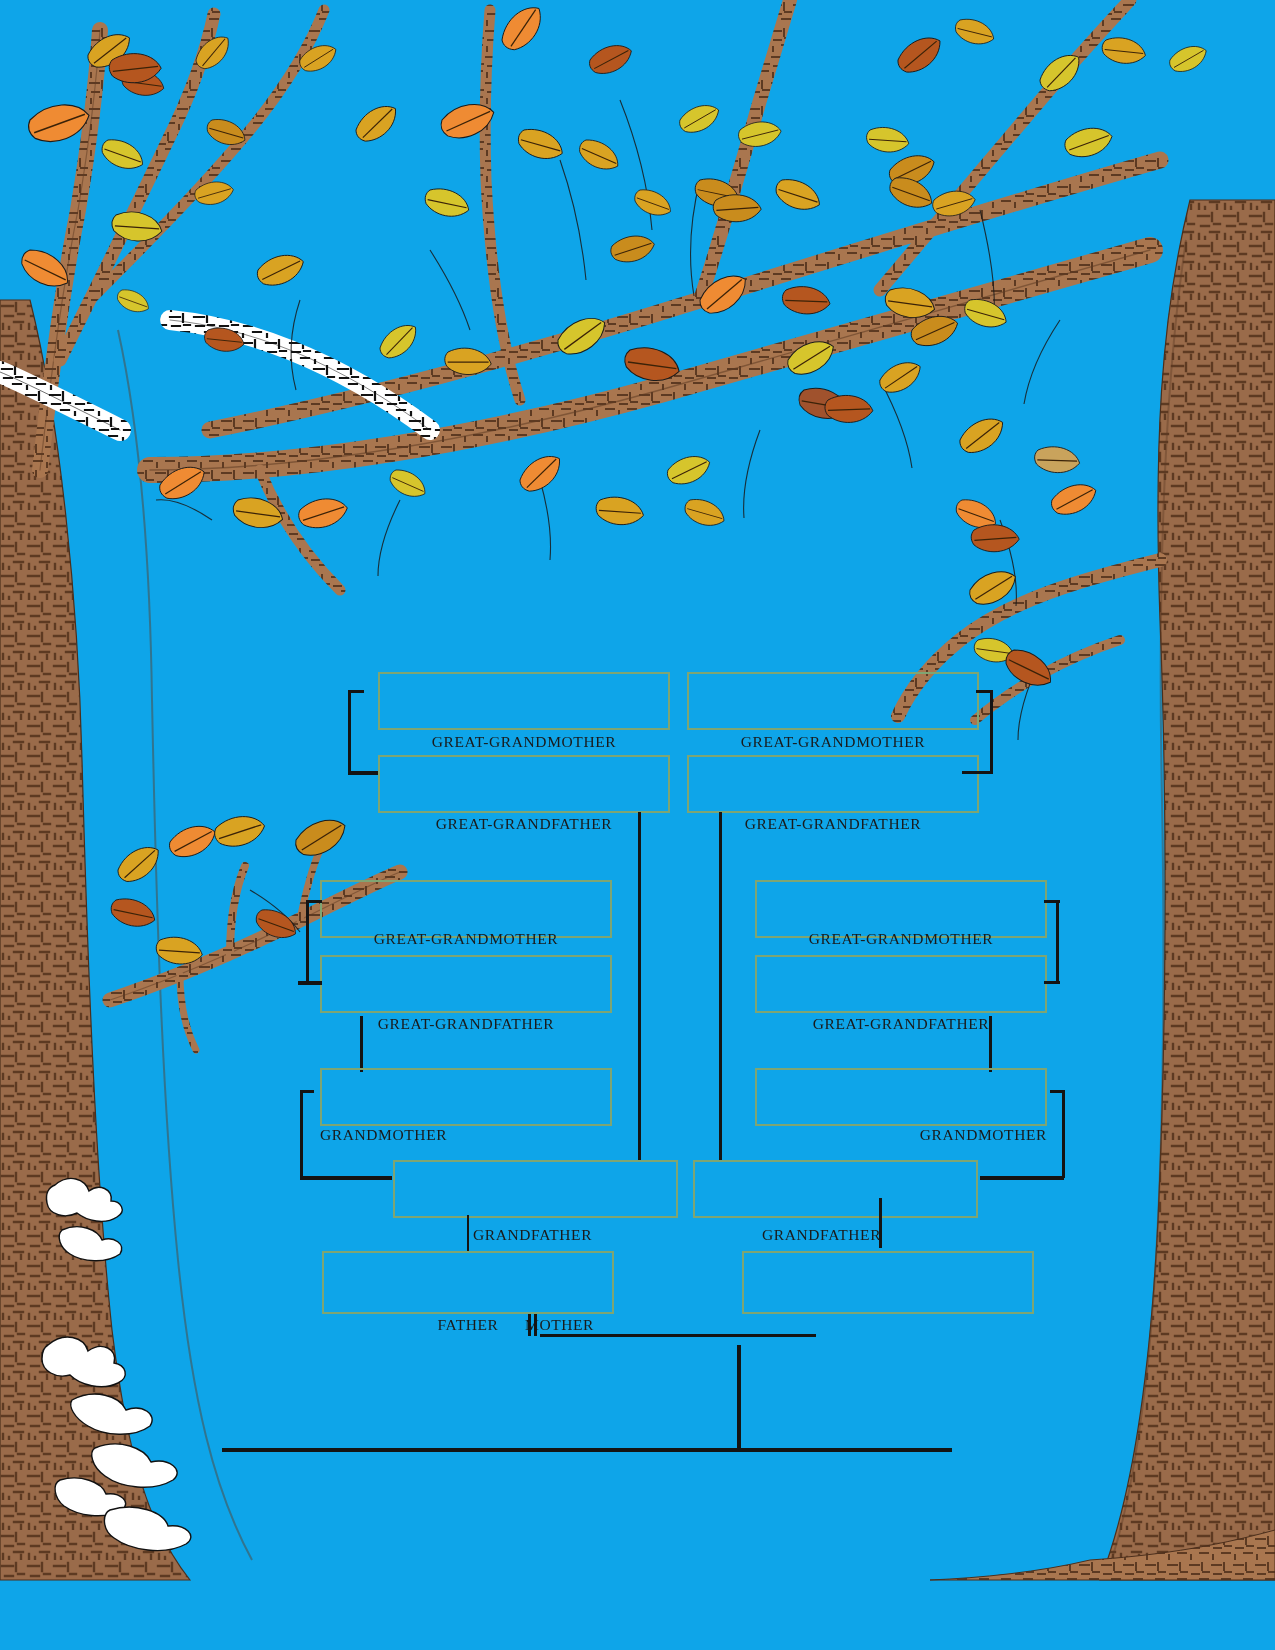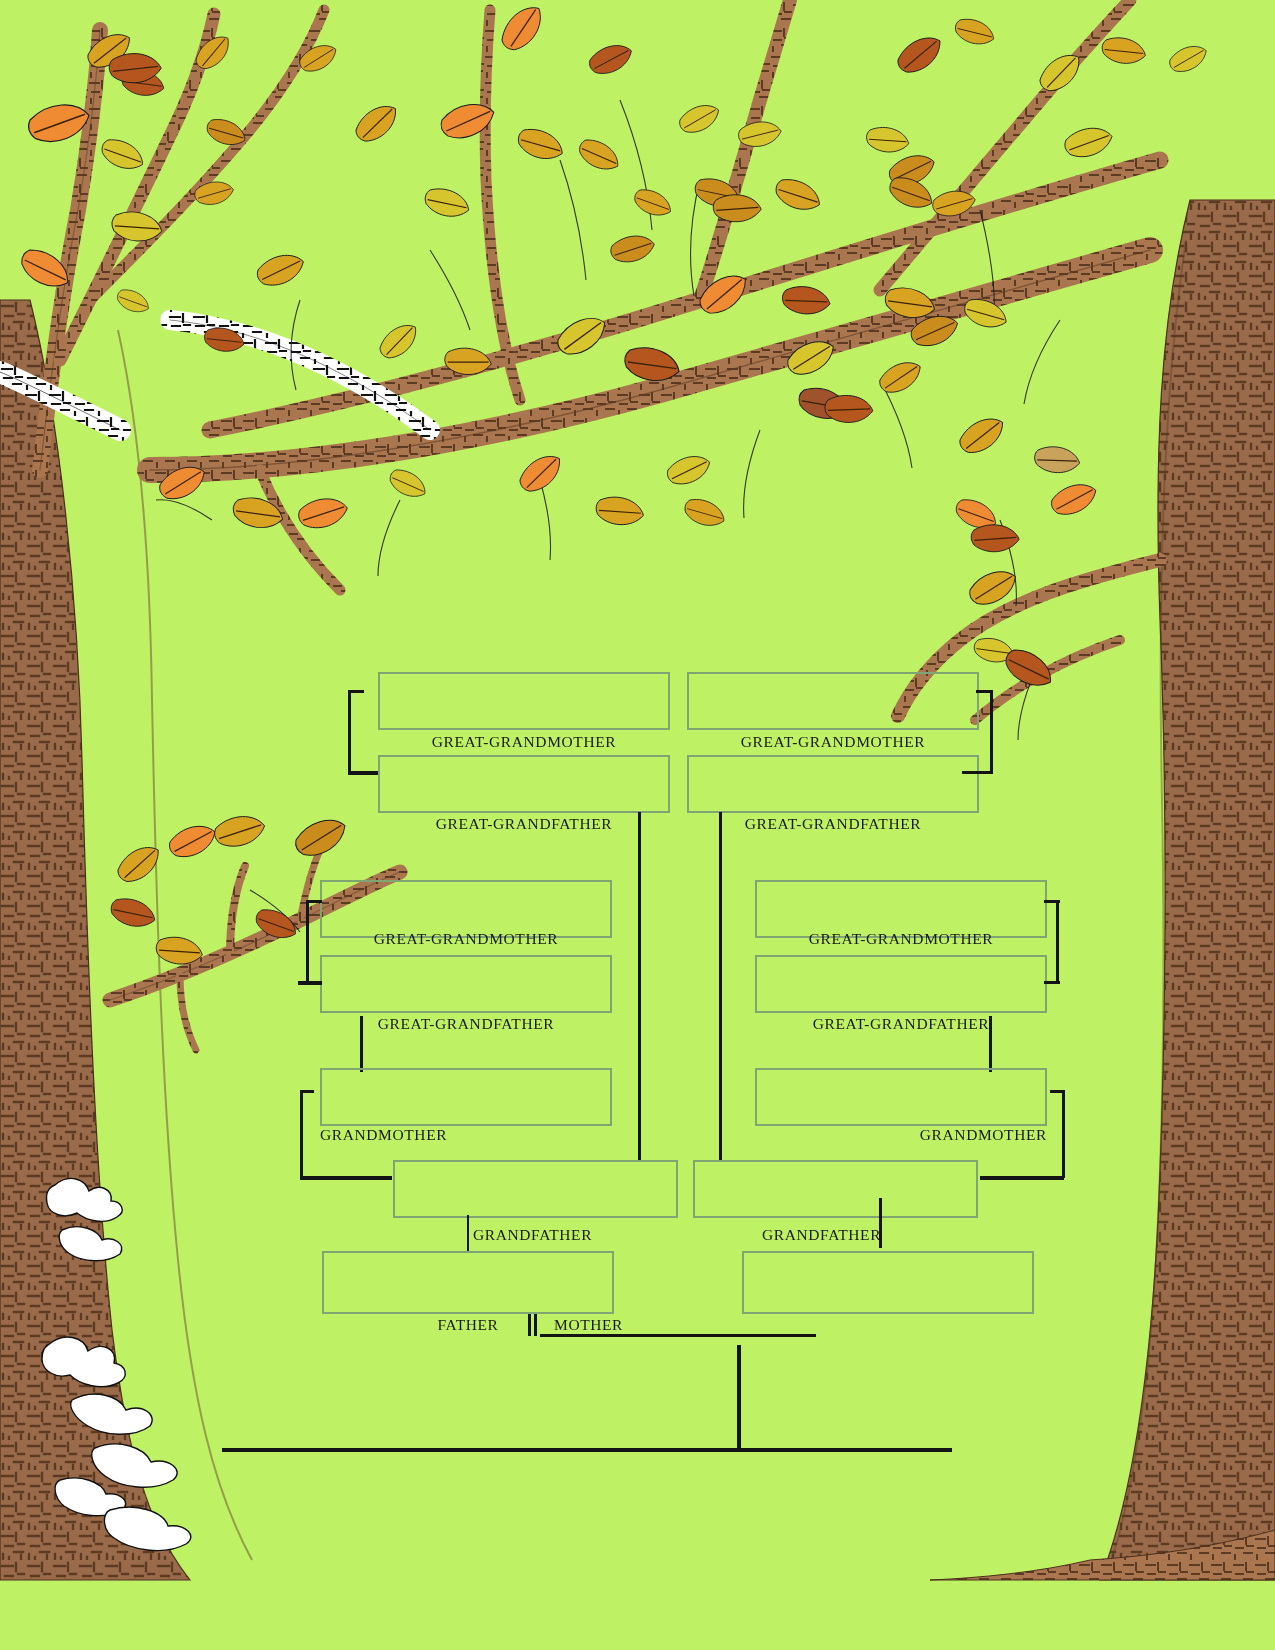--- a/index.html
+++ b/index.html
@@ -6,21 +6,21 @@
   html,body{margin:0;padding:0;}
   body{
     width:1275px;height:1650px;
     background:#ffffff;
     font-family:"Liberation Serif", serif;
     overflow:hidden;
   }
   #page{
     position:relative;
     width:1275px;height:1650px;
-    background:#bef264;
+    background:#0ea5e9;
     overflow:hidden;
   }
   #art{position:absolute;left:0;top:0;width:1275px;height:1650px;pointer-events:none;}
   #chart{position:absolute;left:0;top:0;width:1275px;height:1650px;}
 
   .nbox{
     position:absolute;
     box-sizing:border-box;
     border:2.5px solid #7fa573;
     background:transparent;
@@ -522,21 +522,21 @@
     <div class="nbox" style="left:693px;top:1160px;width:285px;height:58px;"></div>
     <div class="nlabel" style="left:762px;top:1226px;text-align:left;">GRANDFATHER</div>
 
     <div class="vline" style="left:467px;top:1215px;width:2px;height:36px;"></div>
     <div class="vline" style="left:879px;top:1198px;width:3px;height:50px;"></div>
 
     <div class="nbox" style="left:322px;top:1251px;width:292px;height:63px;"></div>
     <div class="nlabel" style="left:322px;top:1316px;width:292px;text-align:center;">FATHER</div>
 
     <div class="nbox" style="left:742px;top:1251px;width:292px;height:63px;"></div>
-    <div class="nlabel" style="left:554px;top:1316px;text-align:left;">MOTHER</div>
+    <div class="nlabel" style="left:525px;top:1316px;text-align:left;">MOTHER</div>
 
     <div class="vline" style="left:528px;top:1314px;width:2.5px;height:22px;"></div>
     <div class="vline" style="left:534px;top:1314px;width:2.5px;height:22px;"></div>
 
     <div class="hline" style="left:540px;top:1334px;width:276px;height:3px;"></div>
 
     <div class="vline" style="left:737px;top:1345px;width:3.5px;height:105px;"></div>
 
     <div class="hline" style="left:222px;top:1448px;width:730px;height:3.5px;"></div>
 

